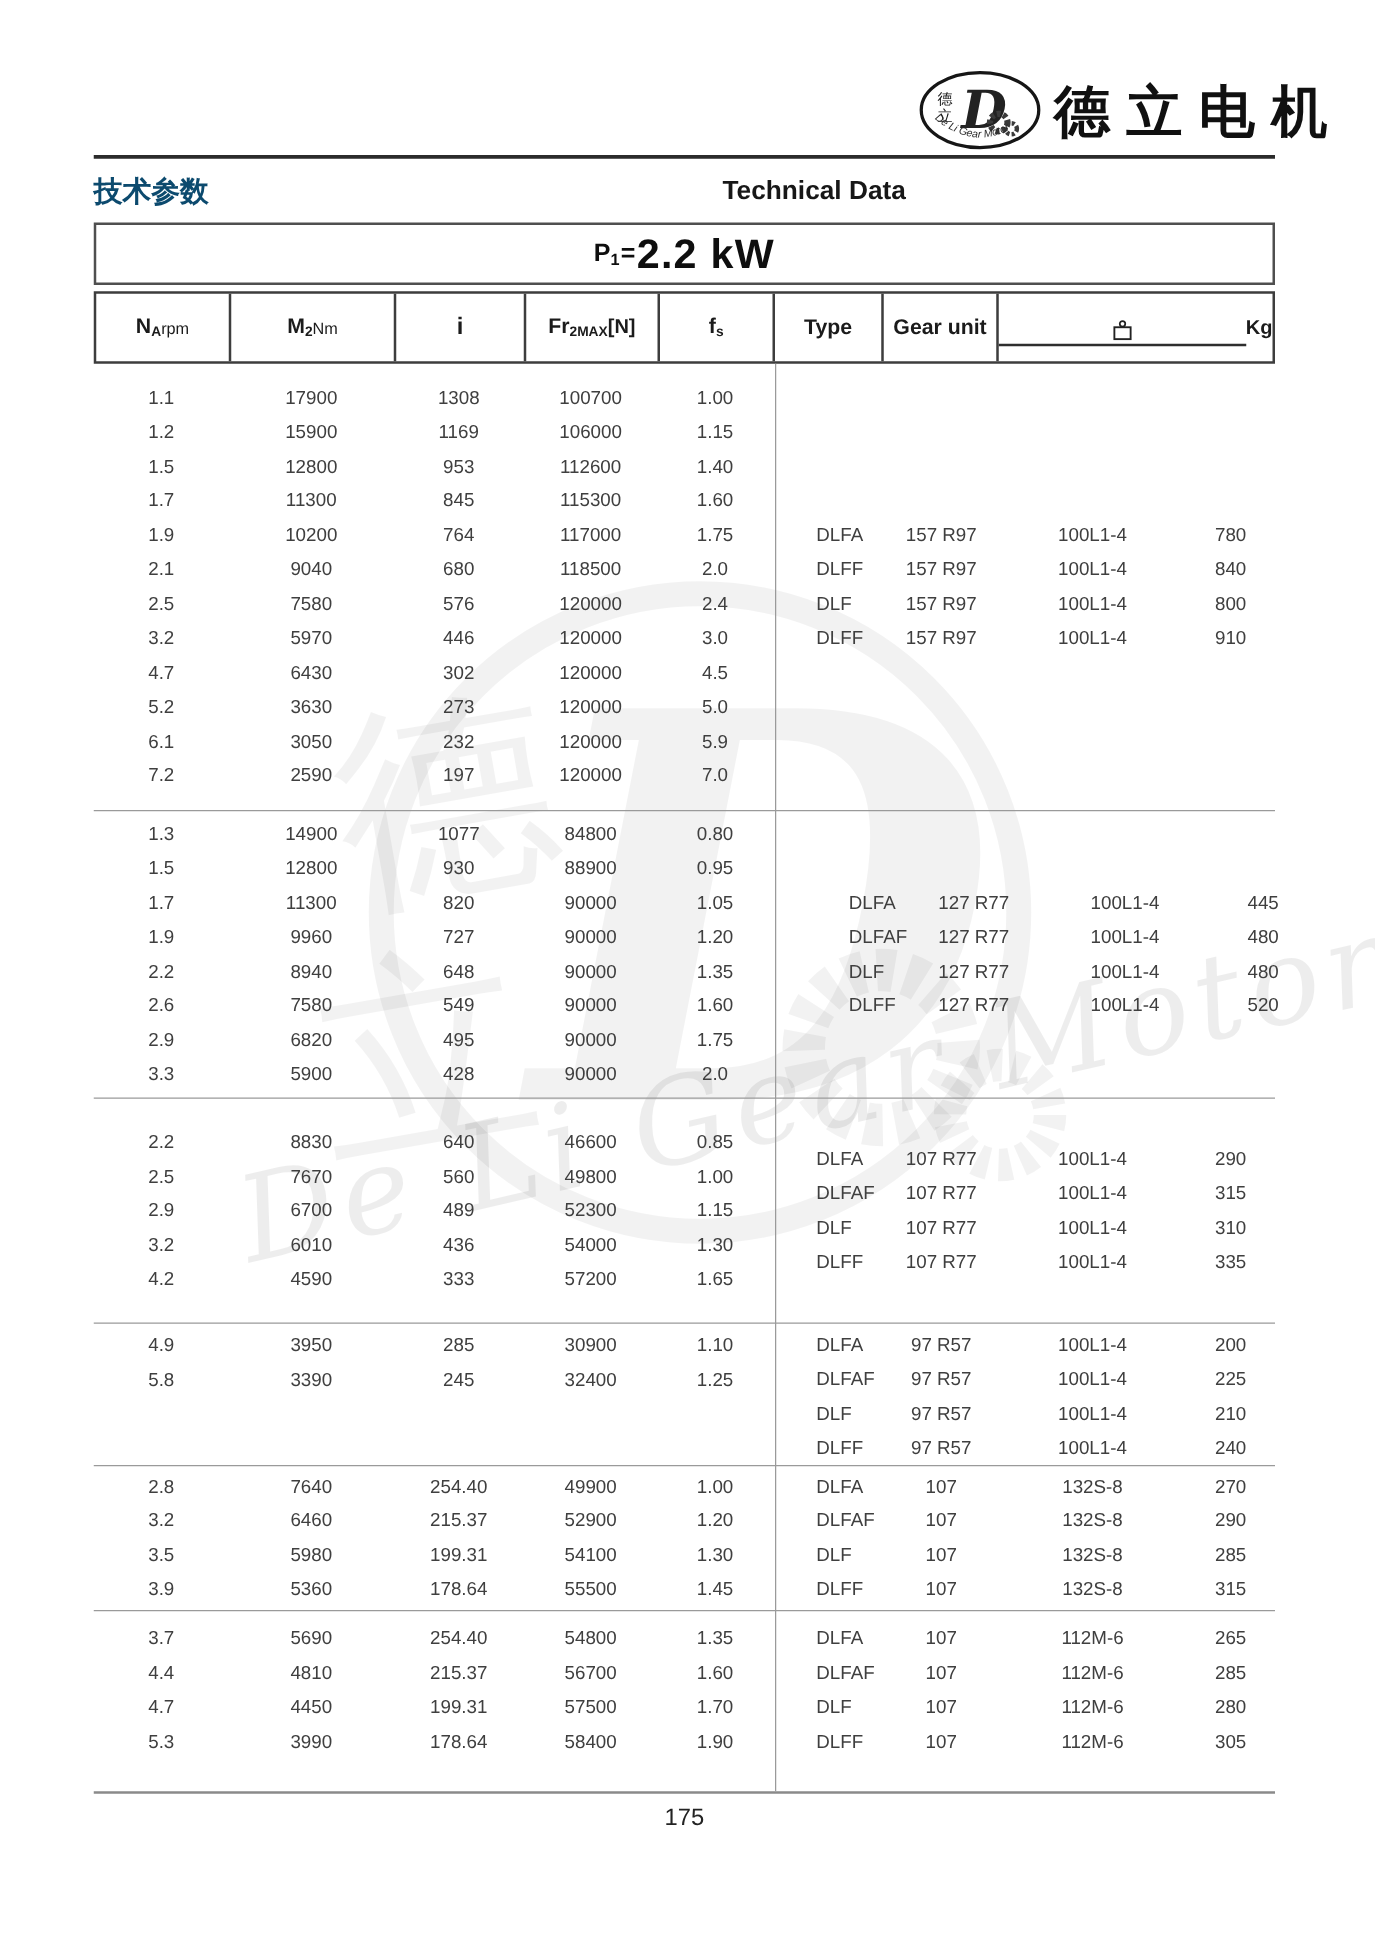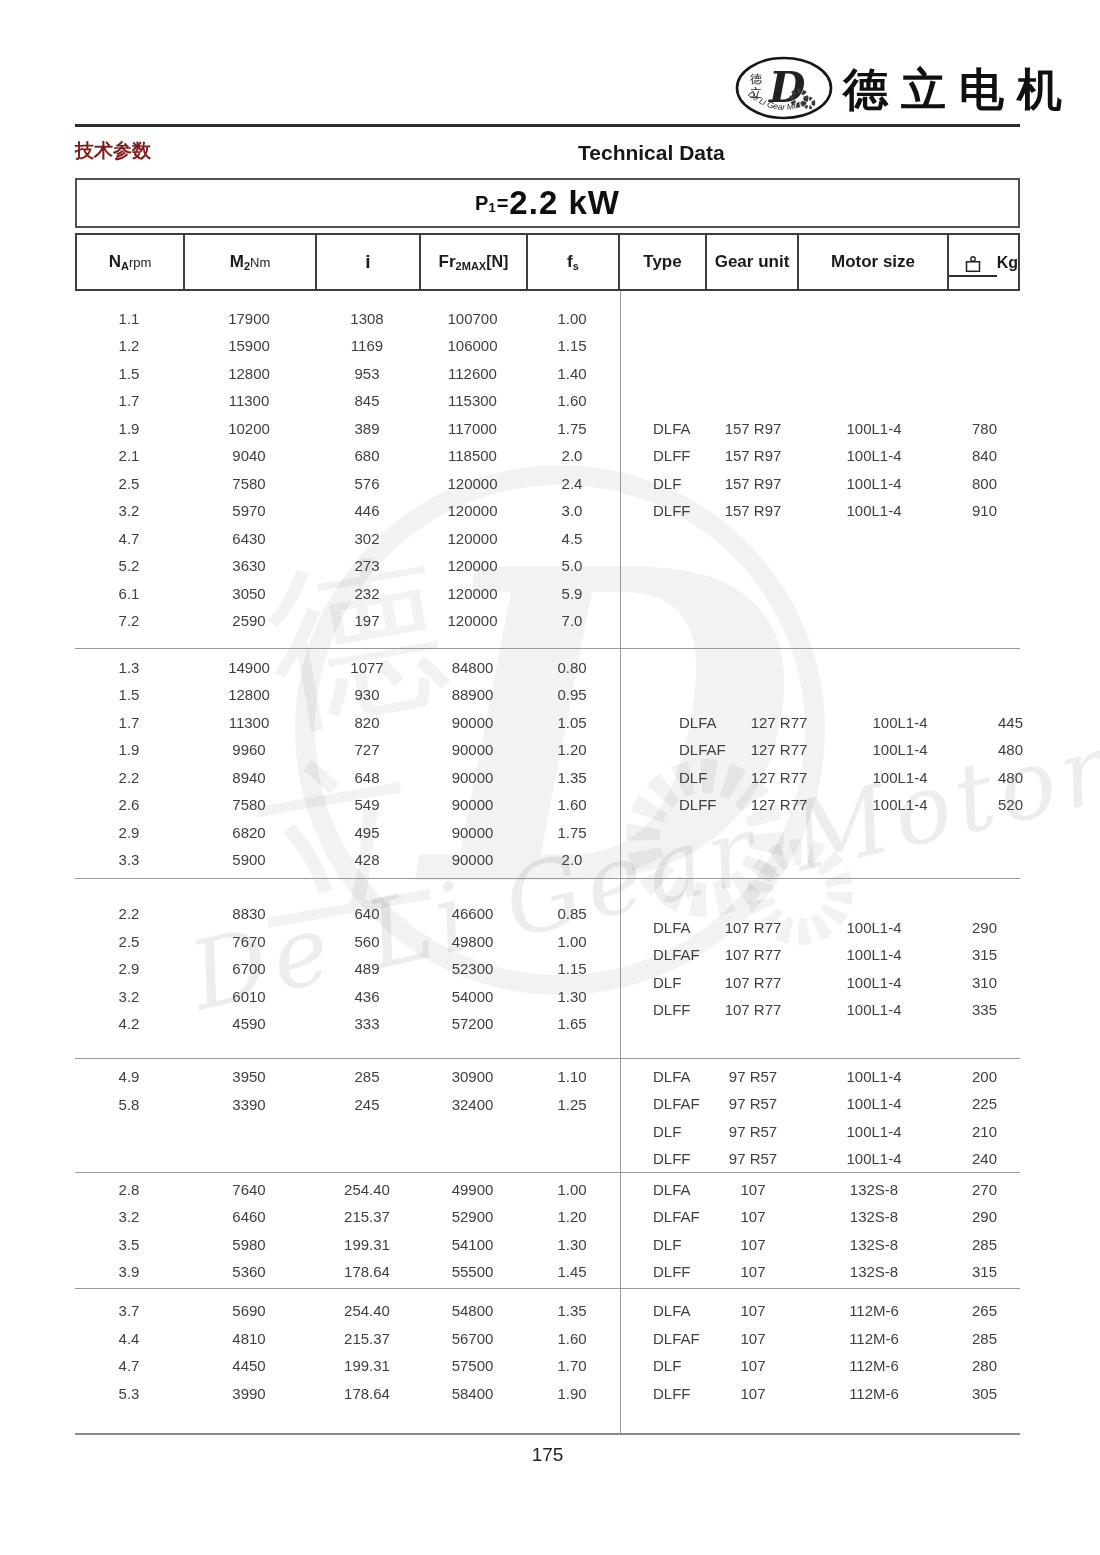--- a/index.html
+++ b/index.html
@@ -7,21 +7,21 @@
         font-family:"Liberation Sans",sans-serif;color:#3f3f3f;}
   .layer{position:absolute;inset:0;}
   #watermark{z-index:0;pointer-events:none;}
   .content{position:absolute;inset:0;z-index:1;}
 
   
   .brand-logo{position:absolute;left:733px;top:55px;width:102px;height:70px;}
   .brand-name{position:absolute;left:843px;top:60px;font-family:"DejaVu Serif",serif;
               font-weight:bold;font-size:45px;letter-spacing:13px;color:#101010;white-space:nowrap;}
   .header-rule{position:absolute;left:75px;top:124px;width:945px;height:3px;background:#2b2b2b;}
-  .sec-cn{position:absolute;left:75px;top:138px;font-size:19px;font-weight:bold;color:#7f1d1d;}
+  .sec-cn{position:absolute;left:75px;top:138px;font-size:23px;font-weight:bold;color:#0c4a6e;}
   .sec-en{position:absolute;left:578px;top:141px;font-size:21px;font-weight:bold;color:#171717;}
 
   
   .power-box{position:absolute;left:75px;top:178px;width:945px;height:50px;border:2px solid #4f4f4f;
              box-sizing:border-box;display:flex;align-items:center;justify-content:center;color:#0e0e0e;}
   .power-box .psym{font-size:20px;font-weight:bold;}
   .power-box .psub{font-size:13px;font-weight:bold;position:relative;top:4px;}
   .power-box .peq{font-size:20px;font-weight:bold;margin:0 1px;}
   .power-box .pval{font-size:33px;font-weight:bold;letter-spacing:1px;}
 
@@ -129,23 +129,20 @@
       </div>
       <div class="hcell hc4">
         <div class="hmain"><span>f</span><span class="hsub">s</span></div>
       </div>
       <div class="hcell hc5">
         <div class="hmain">Type</div>
       </div>
       <div class="hcell hc6">
         <div class="hmain">Gear unit</div>
       </div>
-      <div class="hcell hc7">
-        <div class="hmain">Motor size</div>
-      </div>
       <div class="hcell hc8 kg-cell">
         <div class="kg-top">
           <svg width="18" height="17" viewBox="0 0 18 17">
             <circle cx="9" cy="3" r="2.2" fill="none" stroke="#222" stroke-width="1.4"></circle>
             <rect x="2.5" y="5.8" width="13" height="9.5" fill="none" stroke="#222" stroke-width="1.5"></rect>
           </svg>
         </div>
         <div class="kg-label">Kg</div>
       </div>
     </div>
@@ -179,21 +176,21 @@
             <div class="drow">
               <div class="dc dc0">1.7</div>
               <div class="dc dc1">11300</div>
               <div class="dc dc2">845</div>
               <div class="dc dc3">115300</div>
               <div class="dc dc4">1.60</div>
             </div>
             <div class="drow">
               <div class="dc dc0">1.9</div>
               <div class="dc dc1">10200</div>
-              <div class="dc dc2">389</div>
+              <div class="dc dc2">764</div>
               <div class="dc dc3">117000</div>
               <div class="dc dc4">1.75</div>
             </div>
             <div class="drow">
               <div class="dc dc0">2.1</div>
               <div class="dc dc1">9040</div>
               <div class="dc dc2">680</div>
               <div class="dc dc3">118500</div>
               <div class="dc dc4">2.0</div>
             </div>

